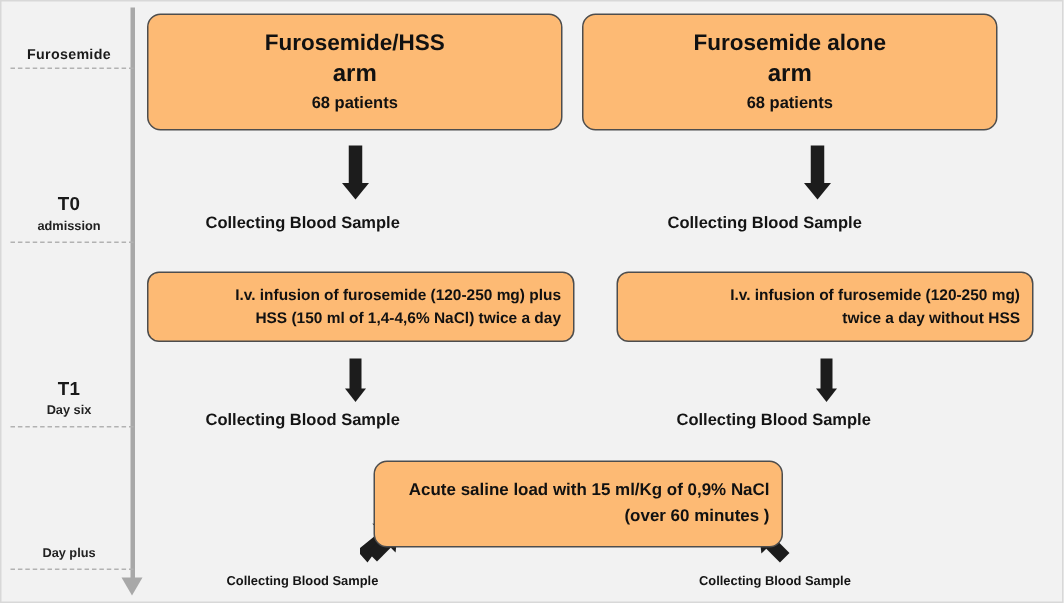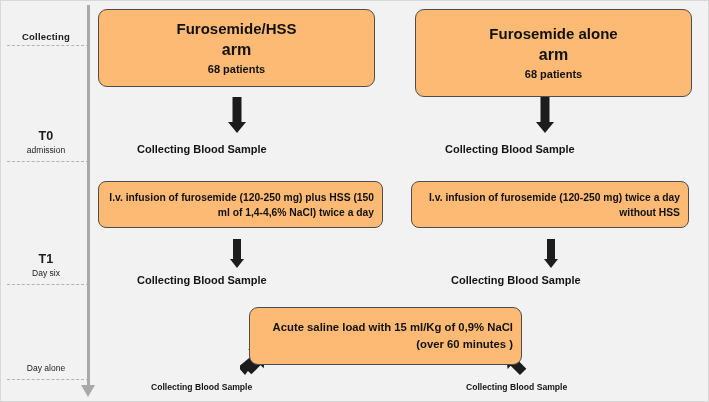--- a/index.html
+++ b/index.html
@@ -52,21 +52,21 @@
     font-weight: bold;
     line-height: 14px;
     letter-spacing: 0.2px;
   }
   .tl-major.small {
     font-size: 9.5px;
     font-weight: bold;
   }
   .tl-sub {
     font-size: 8.5px;
-    font-weight: normal;
+    font-weight: bold;
     line-height: 11px;
     color: #222;
   }
   .tl-dash {
     position: absolute;
     left: 6px;
     width: 82px;
     height: 0;
     border-top: 1.5px dashed #b2b2b2;
   }
@@ -95,20 +95,21 @@
     font-weight: bold;
     line-height: 22px;
   }
   .box .l3 {
     font-size: 11px;
     font-weight: bold;
     line-height: 16px;
   }
   .box.tx {
     border-radius: 8px;
+    padding-left: 48px;
   }
   .box.tx .t {
     font-size: 10.3px;
     font-weight: bold;
     line-height: 15px;
     padding: 0 8px;
   }
   .box.saline .t {
     font-size: 11.3px;
     font-weight: bold;
@@ -166,32 +167,32 @@
   }
 </style>
 </head>
 <body>
 
 <div id="canvas">
 
   <div class="timeline-axis"></div>
   <div class="timeline-arrowhead"></div>
 
-  <div class="tl-label tl-major small" style="top:29px;">Collecting</div>
+  <div class="tl-label tl-major small" style="top:29px;">Furosemide</div>
   <div class="tl-dash" style="top:44px;"></div>
 
   <div class="tl-label tl-major" style="top:128px;">T0</div>
   <div class="tl-label tl-sub" style="top:144px;">admission</div>
   <div class="tl-dash" style="top:160px;"></div>
 
   <div class="tl-label tl-major" style="top:251px;">T1</div>
   <div class="tl-label tl-sub" style="top:267px;">Day six</div>
   <div class="tl-dash" style="top:283px;"></div>
 
-  <div class="tl-label tl-sub" style="top:362px;">Day alone</div>
+  <div class="tl-label tl-sub" style="top:362px;">Day plus</div>
   <div class="tl-dash" style="top:378px;"></div>
 
   <div class="box" style="left:97px; top:8px; width:277px; height:78px;">
     <div class="l1">Furosemide/HSS</div>
     <div class="l2">arm</div>
     <div class="l3">68 patients</div>
   </div>
 
   <div class="arrow-down" style="left:219px; top:96px; width:34px; height:36px;">
     <div class="shaft" style="width:9px; height:26px;"></div>
@@ -216,21 +217,21 @@
       <polygon points="26,1 33,9 17,22 23,27 5,28 7,13 13,19" fill="#1c1c1c" transform="translate(-3,-1) rotate(180 17 14)"></polygon>
       <g transform="rotate(225 17 14)">
         <rect x="13" y="2" width="9" height="15" fill="#1c1c1c"></rect>
         <polygon points="8.5,15 26.5,15 17.5,26" fill="#1c1c1c"></polygon>
       </g>
     </svg>
   </div>
 
   <div class="sample-label sm" style="left:150px; top:381px; width:180px;">Collecting Blood Sample</div>
 
-  <div class="box" style="left:414px; top:8px; width:277px; height:88px;">
+  <div class="box" style="left:387px; top:8px; width:277px; height:78px;">
     <div class="l1">Furosemide alone</div>
     <div class="l2">arm</div>
     <div class="l3">68 patients</div>
   </div>
 
   <div class="arrow-down" style="left:527px; top:96px; width:34px; height:36px;">
     <div class="shaft" style="width:9px; height:26px;"></div>
     <div class="head" style="top:25px;"></div>
   </div>
 

